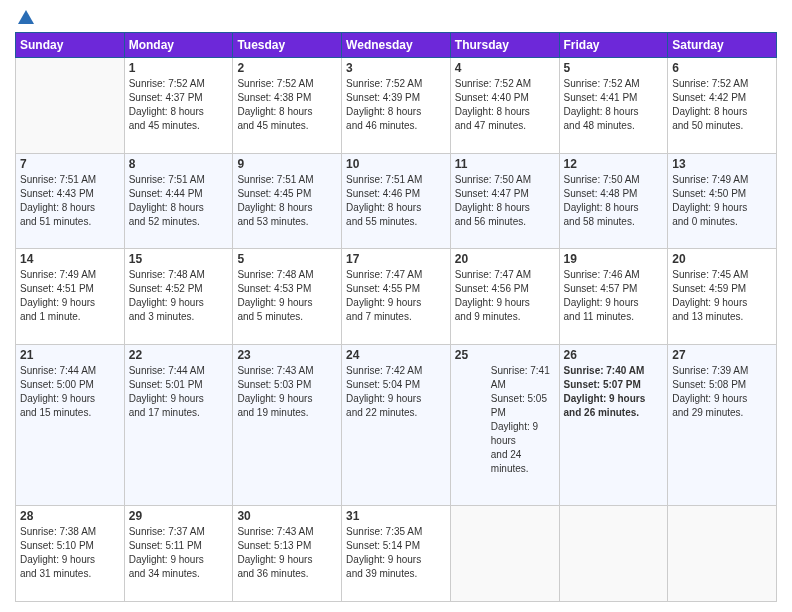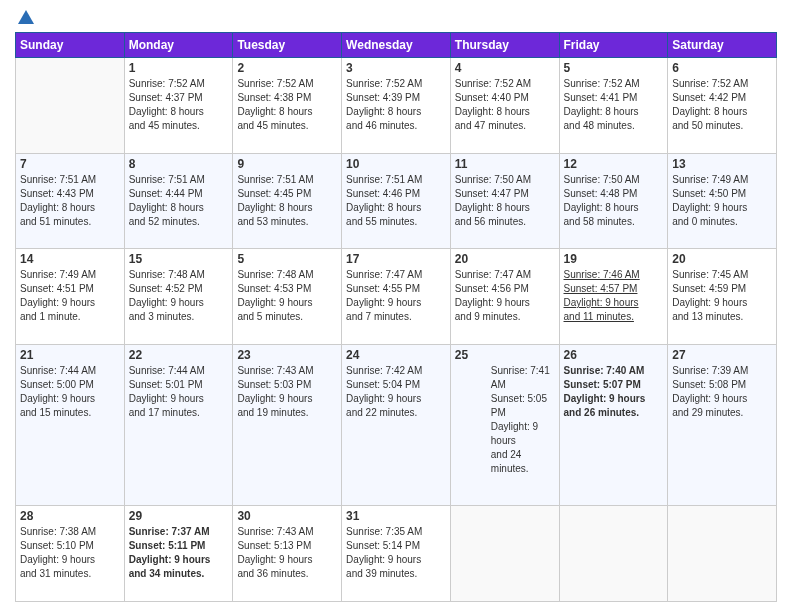--- a/index.html
+++ b/index.html
@@ -251,21 +251,21 @@
           </td>
           <td>
             <span class="day-number">20</span>
             <div class="day-info" style="white-space: pre-line;">Sunrise: 7:47 AM
 Sunset: 4:56 PM
 Daylight: 9 hours
 and 9 minutes.</div>
           </td>
           <td>
             <span class="day-number">19</span>
-            <div class="day-info" style="white-space: pre-line; text-decoration: underline;">Sunrise: 7:46 AM
+            <div class="day-info" style="white-space: pre-line;">Sunrise: 7:46 AM
 Sunset: 4:57 PM
 Daylight: 9 hours
 and 11 minutes.</div>
           </td>
           <td>
             <span class="day-number">20</span>
             <div class="day-info" style="white-space: pre-line;">Sunrise: 7:45 AM
 Sunset: 4:59 PM
 Daylight: 9 hours
 and 13 minutes.</div>
@@ -325,21 +325,21 @@
         <tr>
           <td>
             <span class="day-number">28</span>
             <div class="day-info" style="white-space: pre-line;">Sunrise: 7:38 AM
 Sunset: 5:10 PM
 Daylight: 9 hours
 and 31 minutes.</div>
           </td>
           <td>
             <span class="day-number">29</span>
-            <div class="day-info" style="white-space: pre-line; font-weight: bold;">Sunrise: 7:37 AM
+            <div class="day-info" style="white-space: pre-line;">Sunrise: 7:37 AM
 Sunset: 5:11 PM
 Daylight: 9 hours
 and 34 minutes.</div>
           </td>
           <td>
             <span class="day-number">30</span>
             <div class="day-info" style="white-space: pre-line;">Sunrise: 7:43 AM
 Sunset: 5:13 PM
 Daylight: 9 hours
 and 36 minutes.</div>

